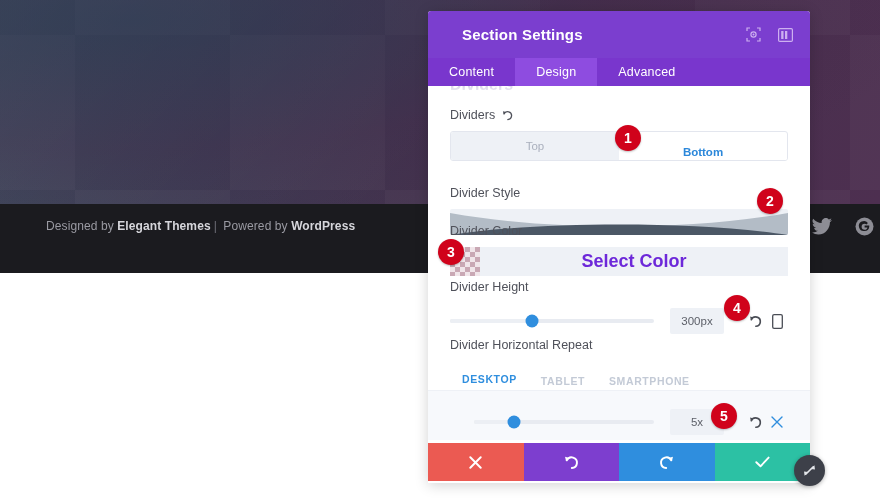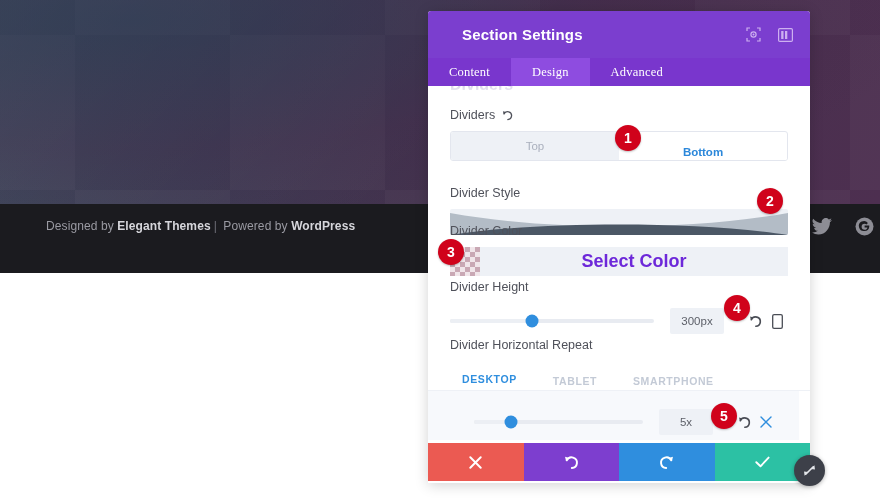--- a/index.html
+++ b/index.html
@@ -80,21 +80,21 @@
     color: #cdb0f0;
   }
   .hdr-ico svg { display:block; }
 
   .tabs {
     height: 28px; background: #7936cd; display: flex; align-items: stretch;
   }
   .tab {
     display: flex; align-items: center; justify-content: center;
     padding: 0 21px; font-size: 12.5px; color: #ffffff; letter-spacing: .2px;
-    cursor: pointer; white-space: nowrap; font-family: Liberation Serif, serif;
+    cursor: pointer; white-space: nowrap;
   }
   .tab.active { background: #8e4ce0; }
 
   .modal-body {
     flex: 1; position: relative; background: #ffffff; overflow: hidden;
   }
   .scroll-inner { position: absolute; inset: 0; padding: 0; }
 
   
   .ghost-title {
@@ -160,30 +160,30 @@
   .valbox {
     width: 54px; height: 26px; background: #eef1f6; border-radius: 2px;
     display: flex; align-items: center; justify-content: center;
     font-size: 11.5px; color: #5c5f68; margin-left: 16px;
   }
   .act { width: 22px; display: flex; align-items: center; justify-content: center; color: #4a4d55; cursor: pointer; }
   .act.blue { color: #2f8ede; }
   .act svg { display:block; }
 
   
-  .devtabs { display: flex; align-items: flex-end; gap: 12px; height: 26px; }
+  .devtabs { display: flex; align-items: flex-end; gap: 0; height: 26px; }
   .devtab {
     padding: 0 12px 5px 12px; font-size: 10.5px; font-weight: 700; letter-spacing: .6px;
     color: #c3cad6; cursor: pointer;
   }
   .devtab.active { color: #2f8ede; border-bottom: 2px solid #2f8ede; }
   .devdivider { position:absolute; left:0; right:0; height:1px; background:#eef1f6; }
 
   .bottom-strip {
-    position: absolute; left: 0; right: 11px; background: #f7f9fc; padding-left: 24px;
+    position: absolute; left: 0; right: 0; background: #f7f9fc; padding-left: 24px;
   }
 
   
   .actionbar {
     position: absolute; left: 428px; top: 443px; width: 382px; height: 38px;
     display: flex;
   }
   .abtn {
     flex: 1; display: flex; align-items: center; justify-content: center;
     color: #ffffff; cursor: pointer;

